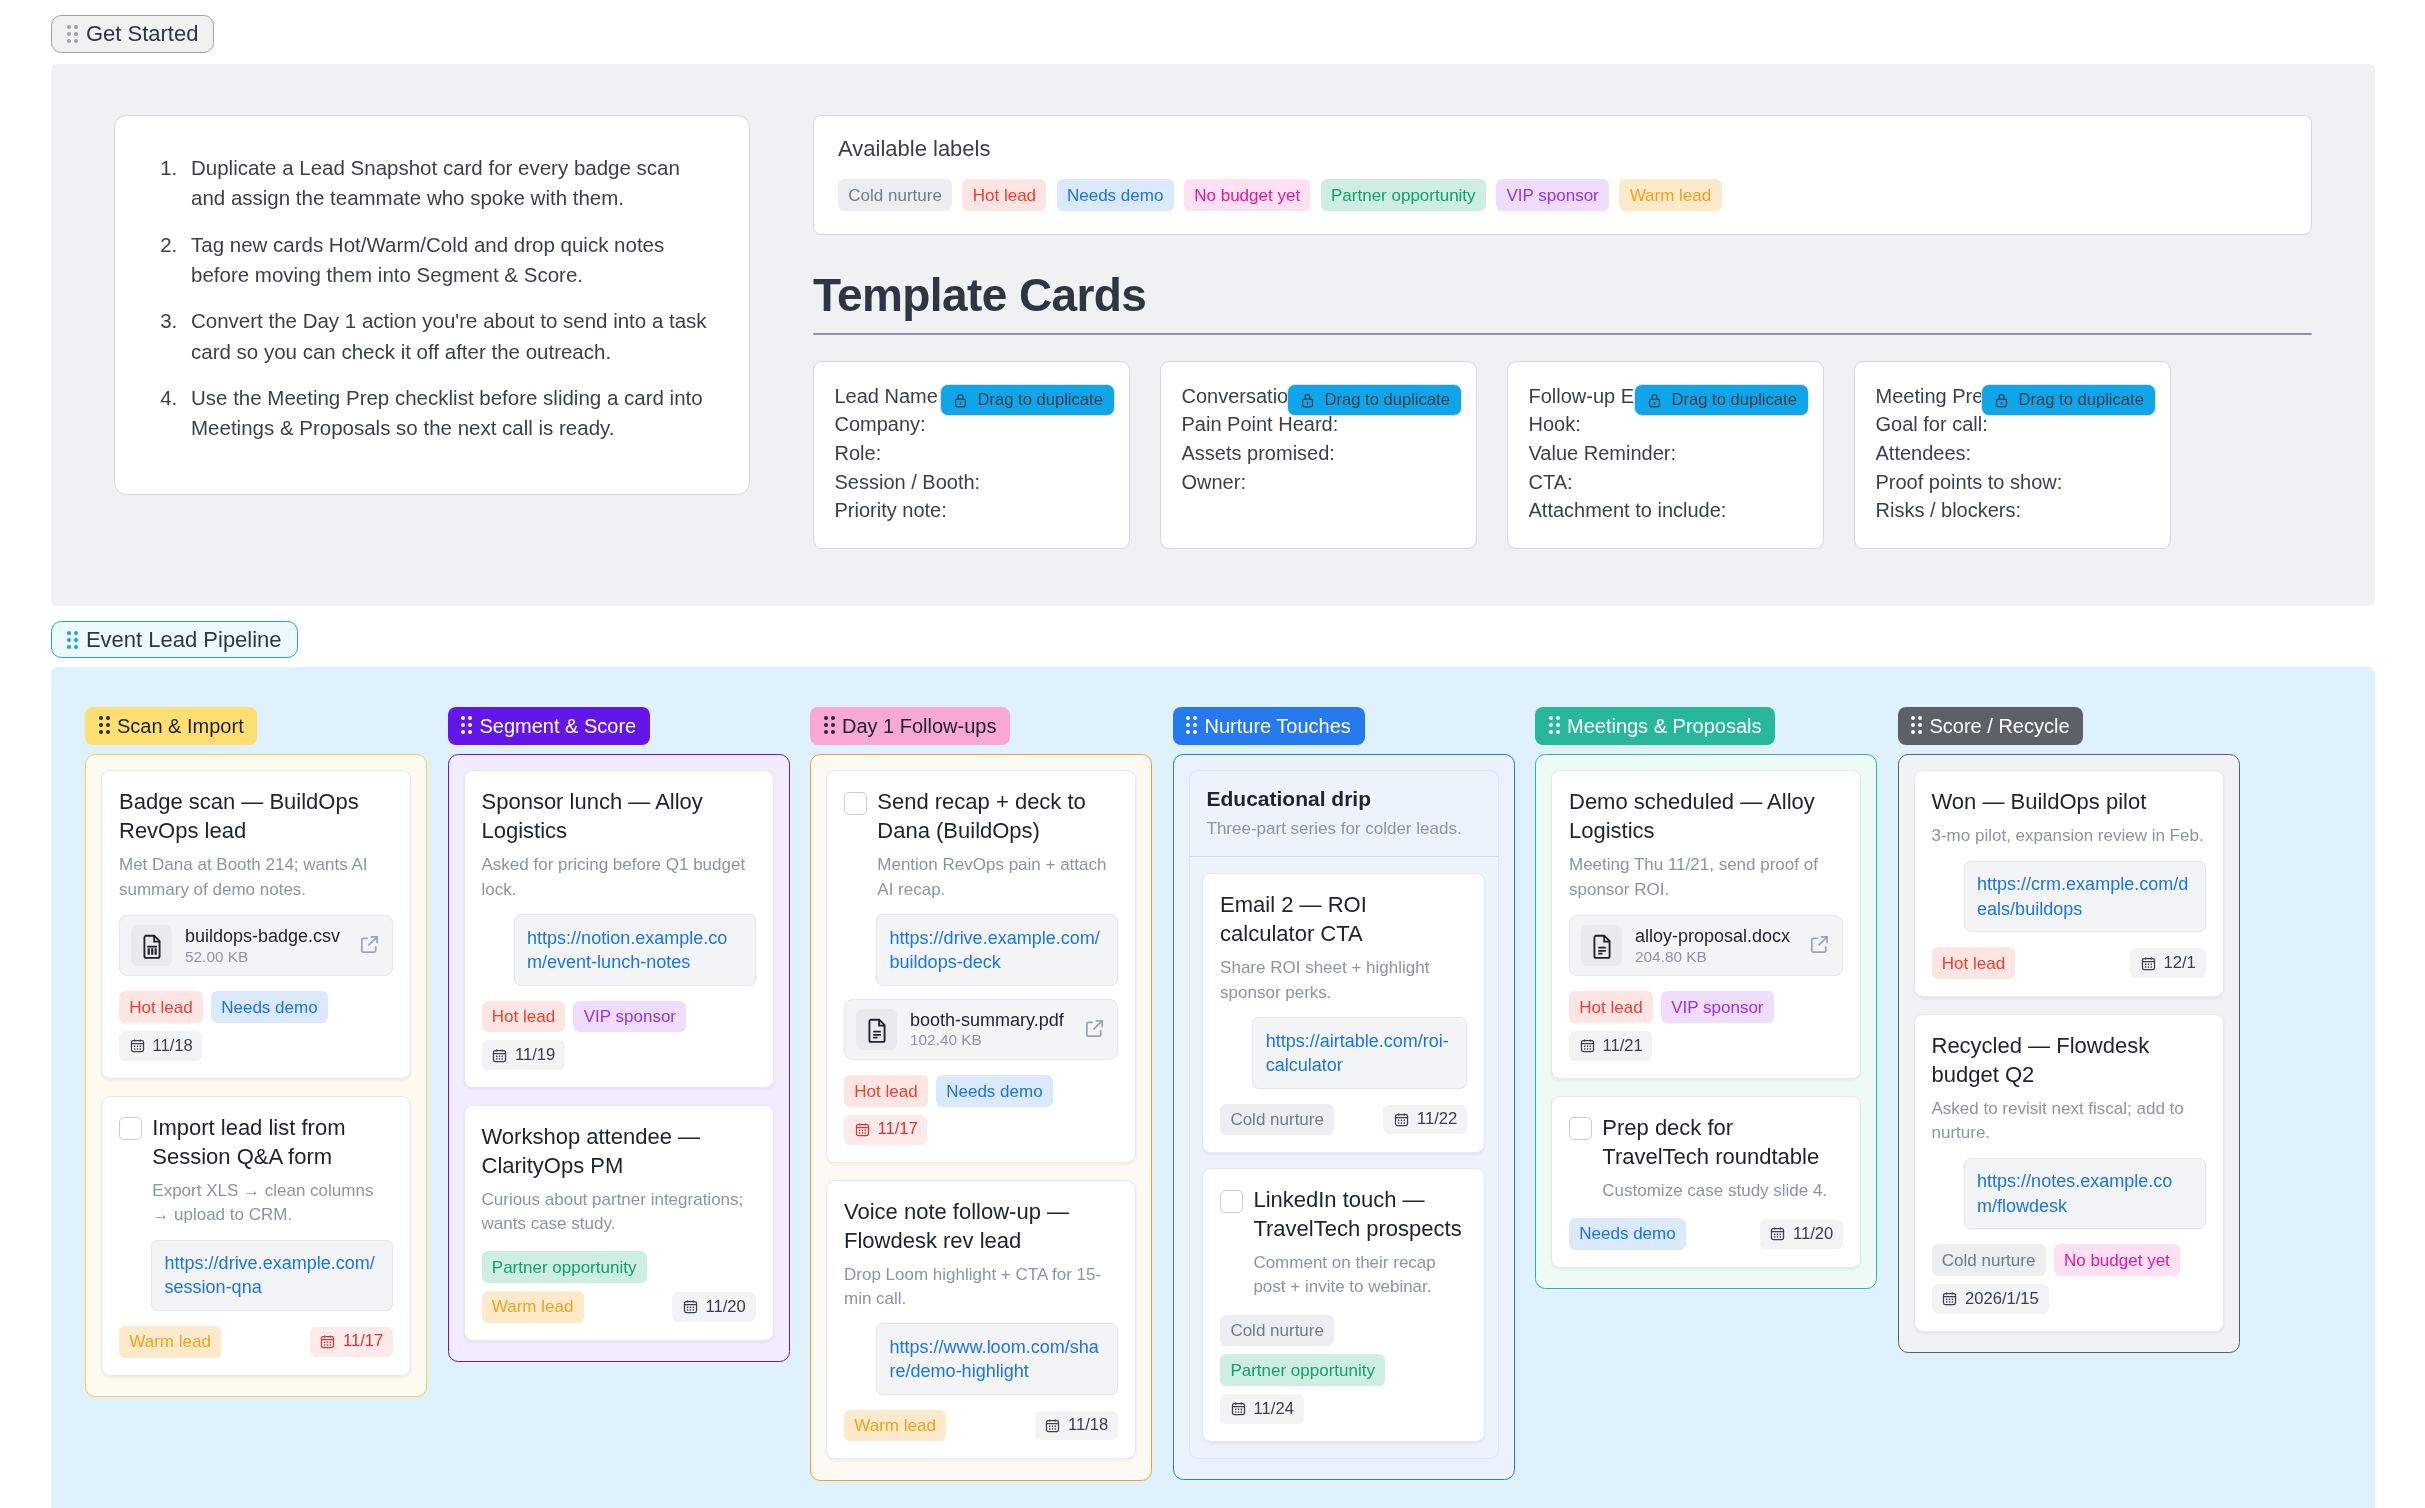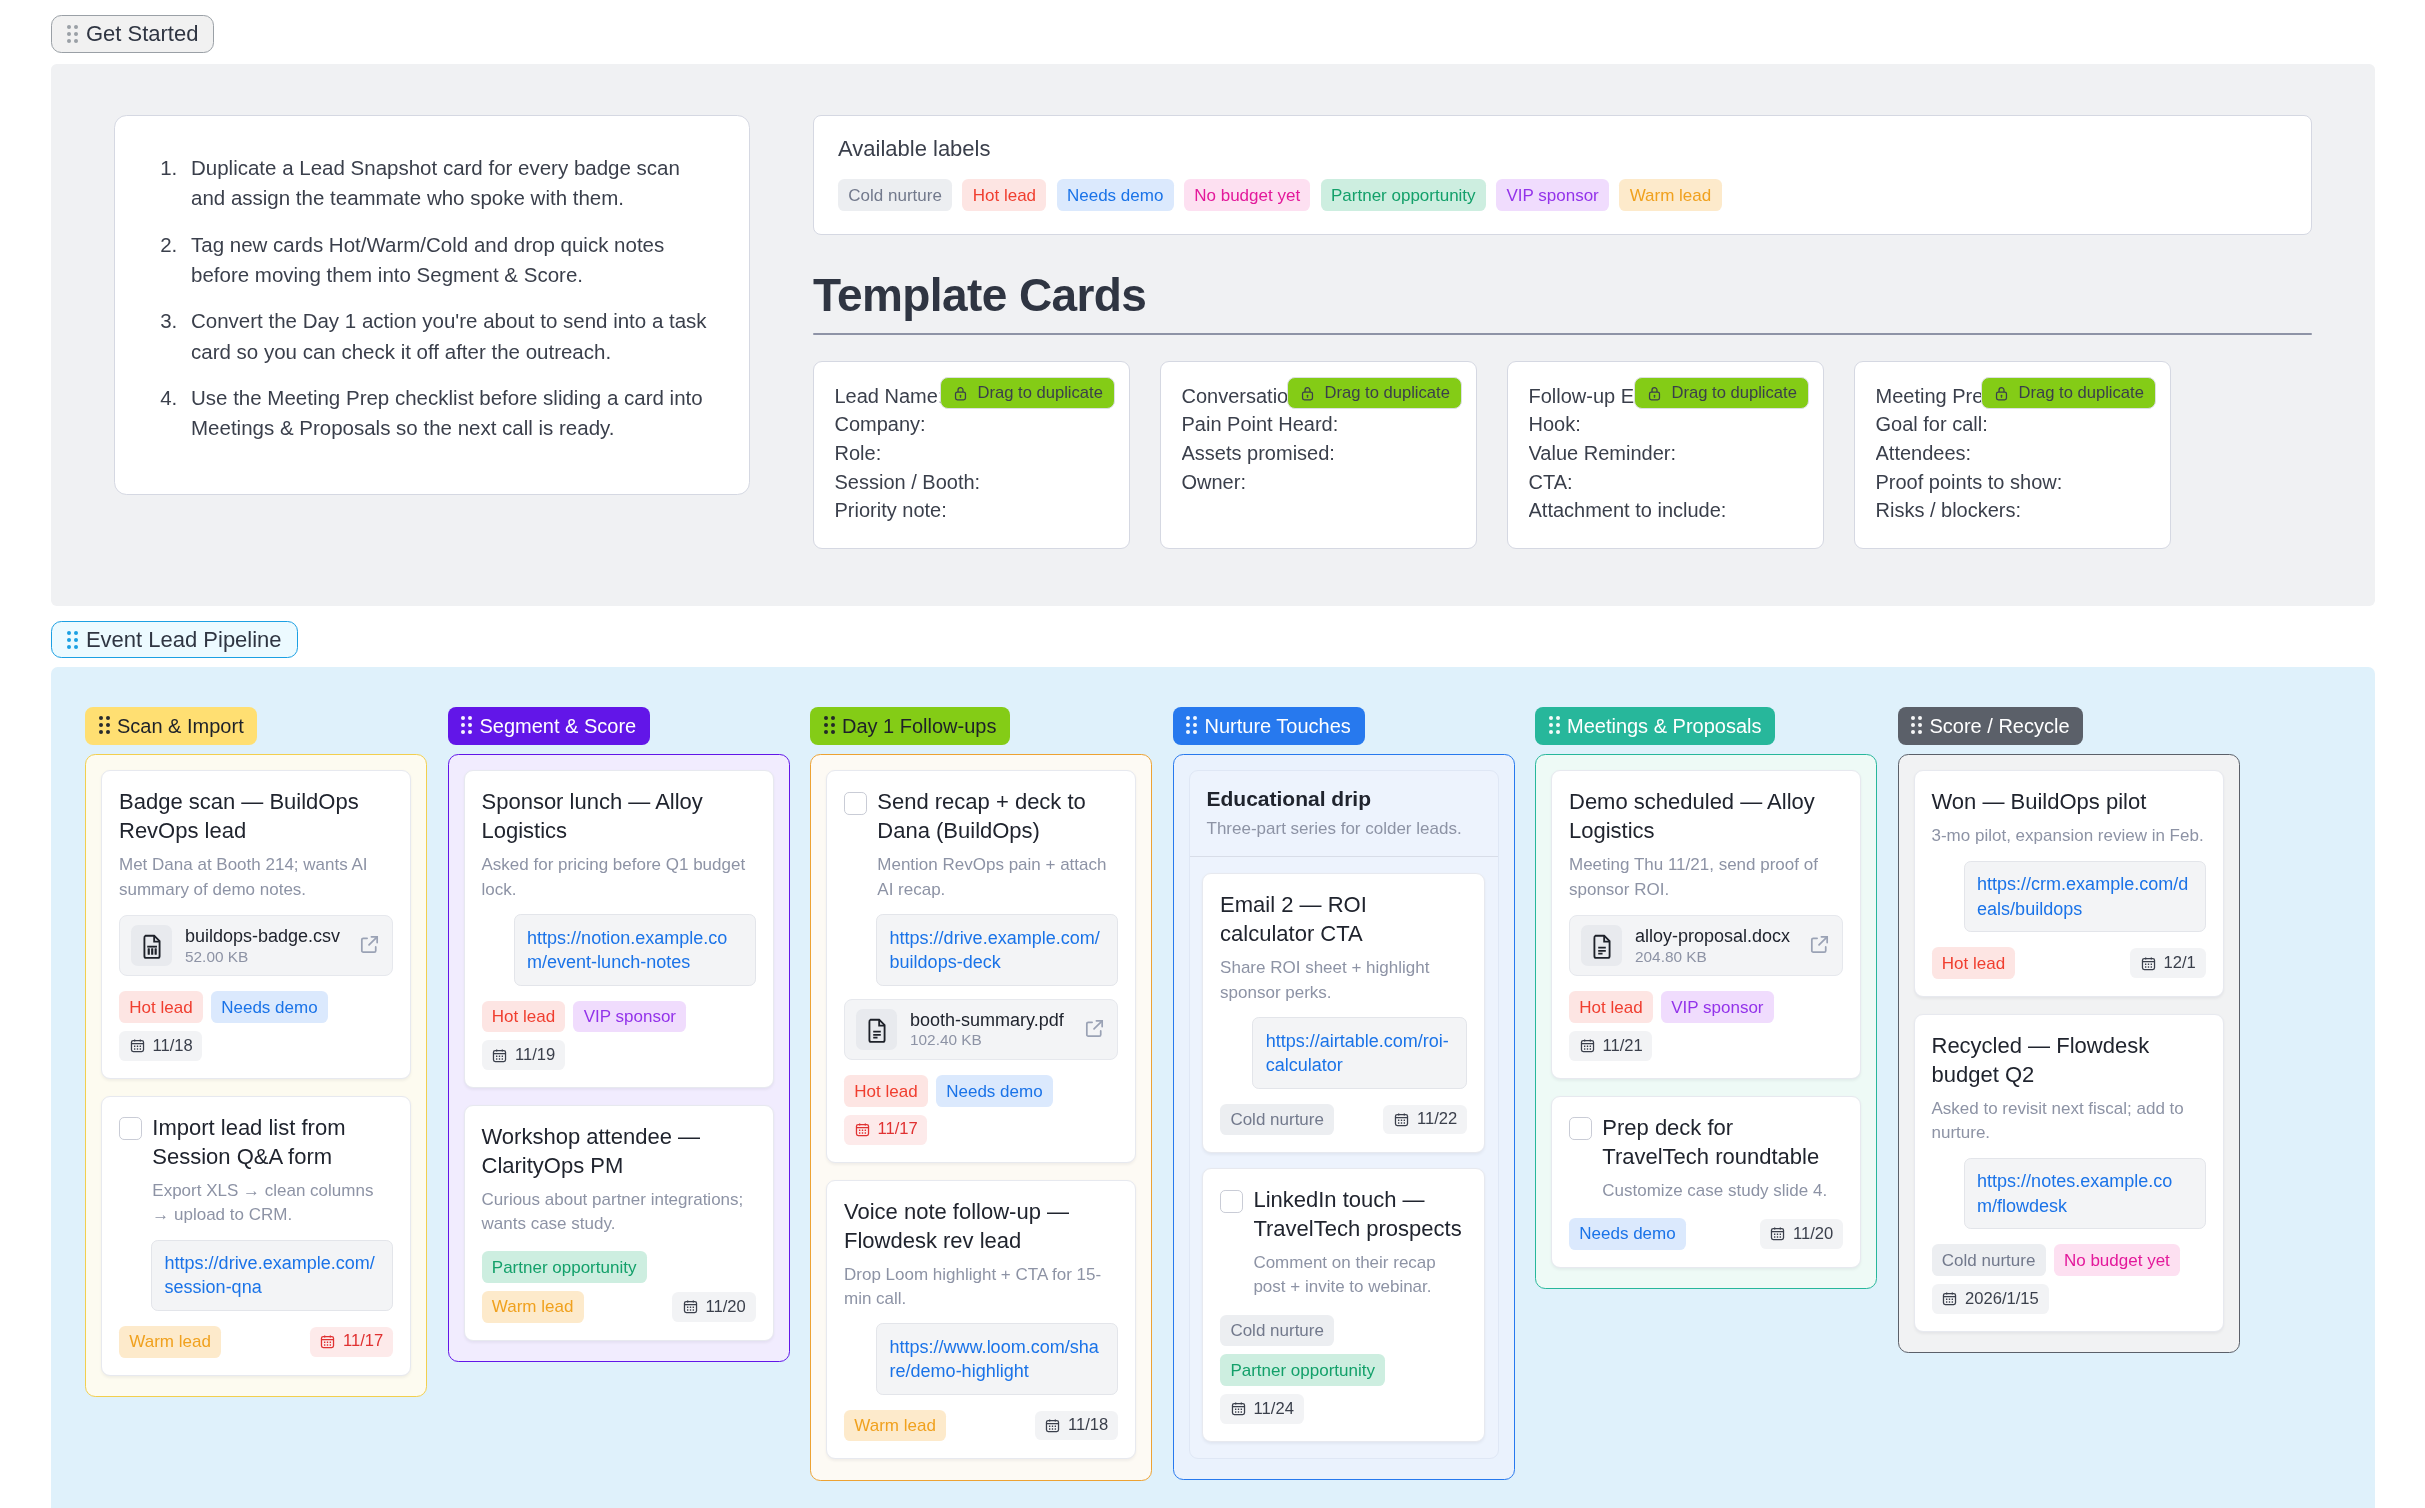--- a/index.html
+++ b/index.html
@@ -124,26 +124,26 @@
   }
   .tpl-card .line {
     font-size: 20px;
     line-height: 1.43;
     color: #3a3f4b;
     white-space: nowrap;
     overflow: hidden;
   }
   .drag-pill {
     position: absolute;
-    top: 15px;
+    top: 22px;
     right: 13.7px;
     display: inline-flex;
     align-items: center;
     gap: 8px;
-    background: #84cc16;
+    background: #0ea5e9;
     border: 1.1px solid #dddfe4;
     border-radius: 8px;
     padding: 6.3px 11.4px;
     font-size: 16.6px;
     line-height: 1;
     color: #3a3f4b;
     white-space: nowrap;
   }
   .drag-pill svg { display: block; }
 
@@ -585,21 +585,21 @@
                       <rect x="11" y="16" width="2" height="2" rx=".4"></rect>
                       <rect x="15" y="16" width="2" height="2" rx=".4"></rect>
                     </g>
                   </svg>
                 </span>
                 <span>11/20</span>
               </span>
             </div>
           </div>
         </div></div>
-      <div class="column"><div class="col-tag" style="background: #84cc16; color: rgb(29, 33, 41);">
+      <div class="column"><div class="col-tag" style="background: #f9a8d4; color: rgb(29, 33, 41);">
           <span class="grip">
             <i></i>
             <i></i>
             <i></i>
             <i></i>
             <i></i>
             <i></i>
           </span>
           <span>Day 1 Follow-ups</span>
         </div><div class="col-body" style="background: rgb(253, 250, 244); border: 1.7px solid rgb(237, 162, 50);">

